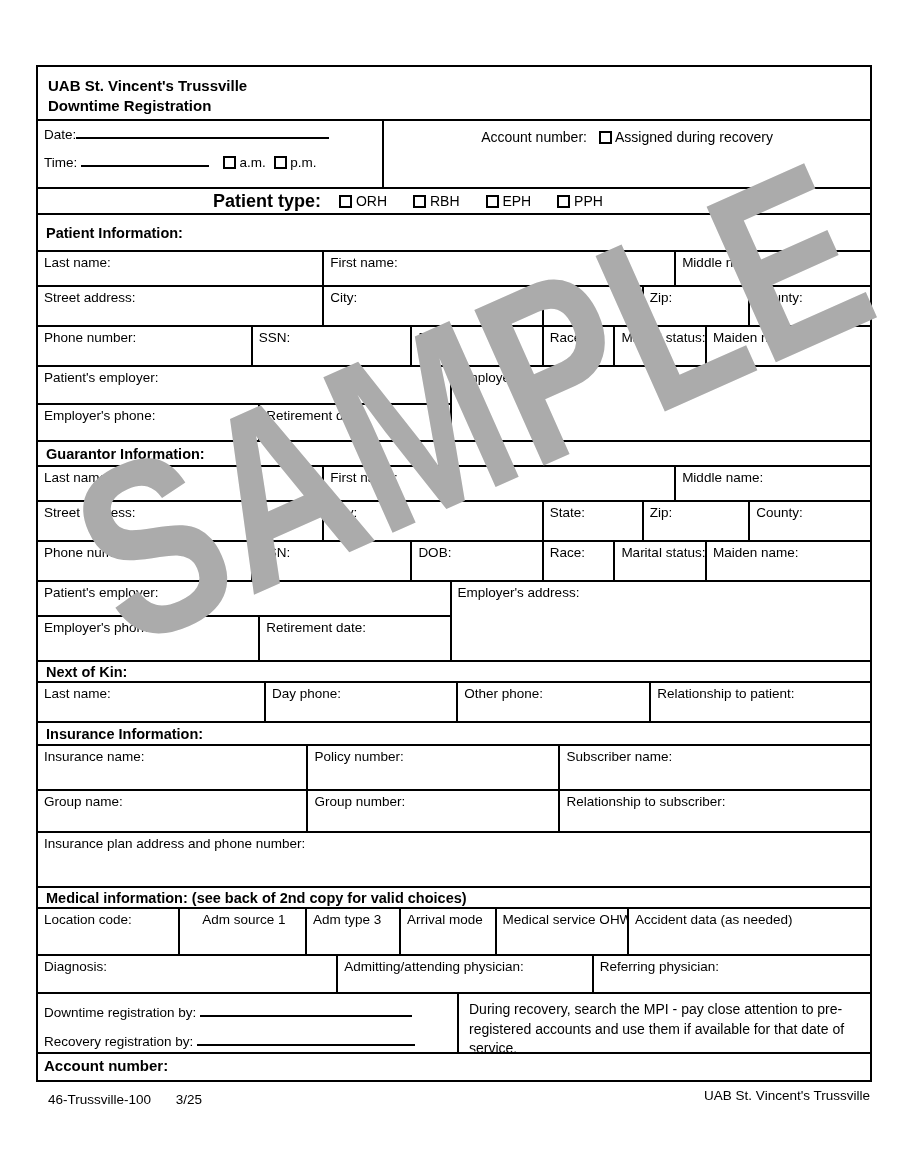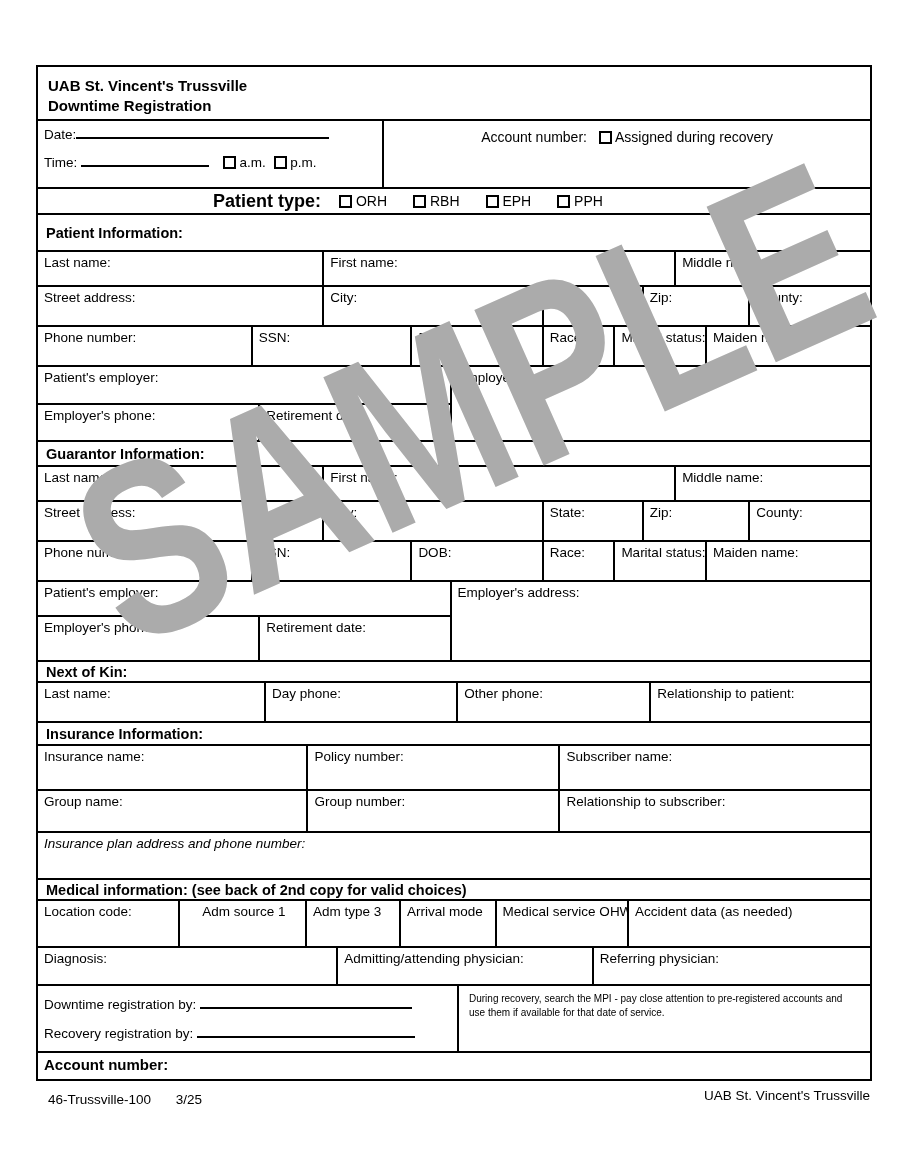--- a/index.html
+++ b/index.html
@@ -182,53 +182,53 @@
     <div class="cell" style="flex:0 0 30.3%;">Policy number:</div>
     <div class="cell" style="flex:1;">Subscriber name:</div>
   </div>
 
   <div class="row" style="height:42px;">
     <div class="cell" style="flex:0 0 32.5%;">Group name:</div>
     <div class="cell" style="flex:0 0 30.3%;">Group number:</div>
     <div class="cell" style="flex:1;">Relationship to subscriber:</div>
   </div>
 
-  <div class="row" style="height:47px;font-style:italic;">
+  <div class="row" style="height:55px;">
     <div class="cell" style="flex:1;">Insurance plan address and phone number:</div>
   </div>
 
   <div class="sec" style="height:21px;">Medical information: (see back of 2nd copy for valid choices)</div>
 
   <div class="row" style="height:47px;">
     <div class="cell" style="flex:0 0 17.1%;">Location code:</div>
     <div class="cell" style="flex:0 0 13.3%;margin-left:16px;">Adm source 1</div>
     <div class="cell" style="flex:0 0 11.3%;">Adm type 3</div>
     <div class="cell" style="flex:0 0 11.5%;">Arrival mode</div>
     <div class="cell" style="flex:0 0 15.9%;">Medical service OHW</div>
     <div class="cell" style="flex:1;">Accident data (as needed)</div>
   </div>
 
   <div class="row" style="height:38px;">
     <div class="cell" style="flex:0 0 36.1%;">Diagnosis:</div>
     <div class="cell" style="flex:0 0 30.7%;">Admitting/attending physician:</div>
     <div class="cell" style="flex:1;">Referring physician:</div>
   </div>
 
-  <div class="row" style="height:67px;">
+  <div class="row" style="height:60px;">
     <div class="cell" style="flex:0 0 50.6%;padding-top:8px;">
       <div style="margin-bottom:11px;">
         <span class="lbl">Downtime  registration by:</span>
         <span class="fill" style="width:212px;"></span>
       </div>
       <div>
         <span class="lbl">Recovery registration by:</span>
         <span class="fill" style="width:218px;"></span>
       </div>
     </div>
-    <div class="cell wrap two-line" style="flex:1;padding:6px 10px;line-height:1.4;font-size:10px;border-radius:21px;">During recovery, search the MPI - pay close attention to pre-registered accounts and use them if available for that date of service.</div>
+    <div class="cell wrap two-line" style="flex:1;padding:6px 10px;line-height:1.4;font-size:14px;border-radius:21px;">During recovery, search the MPI - pay close attention to pre-registered accounts and use them if available for that date of service.</div>
   </div>
 
   <div class="row last" style="height:26px;">
     <div class="cell" style="flex:1;font-weight:bold;font-size:15px;">Account number:</div>
   </div>
 
 </div>
 
 <div class="watermark" id="watermark" style="color: rgb(171, 171, 171);">SAMPLE</div>
 

